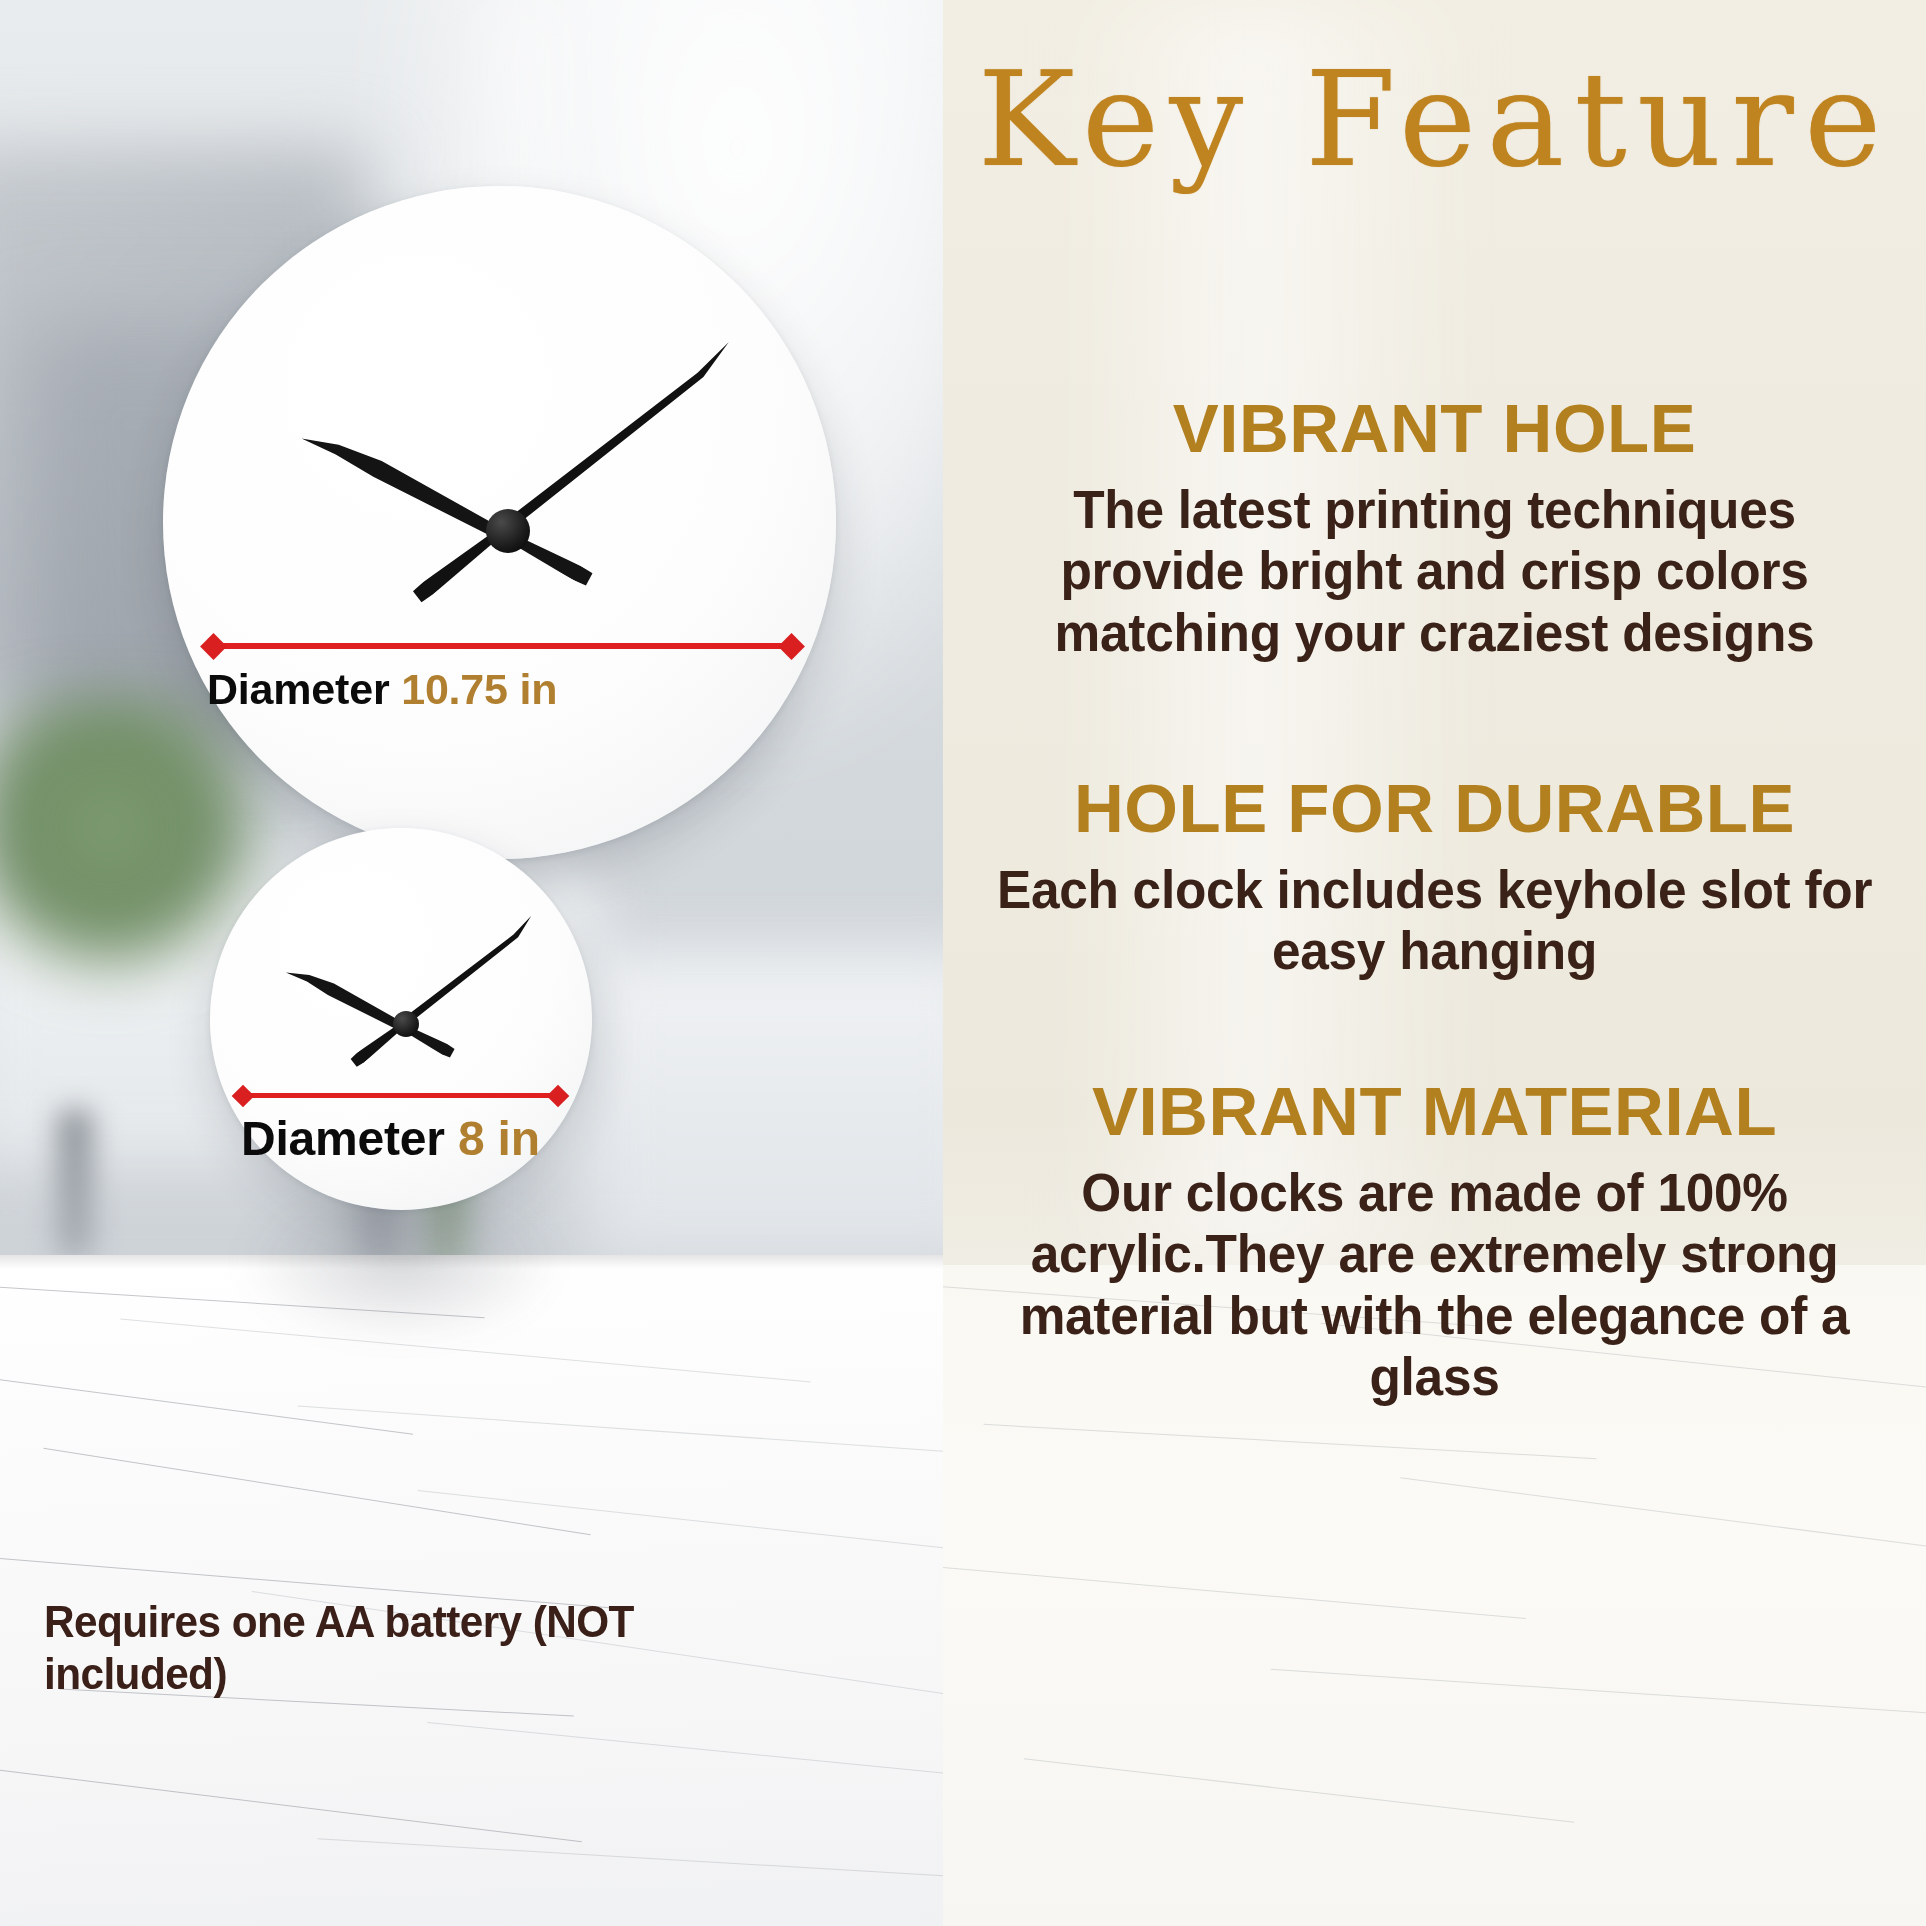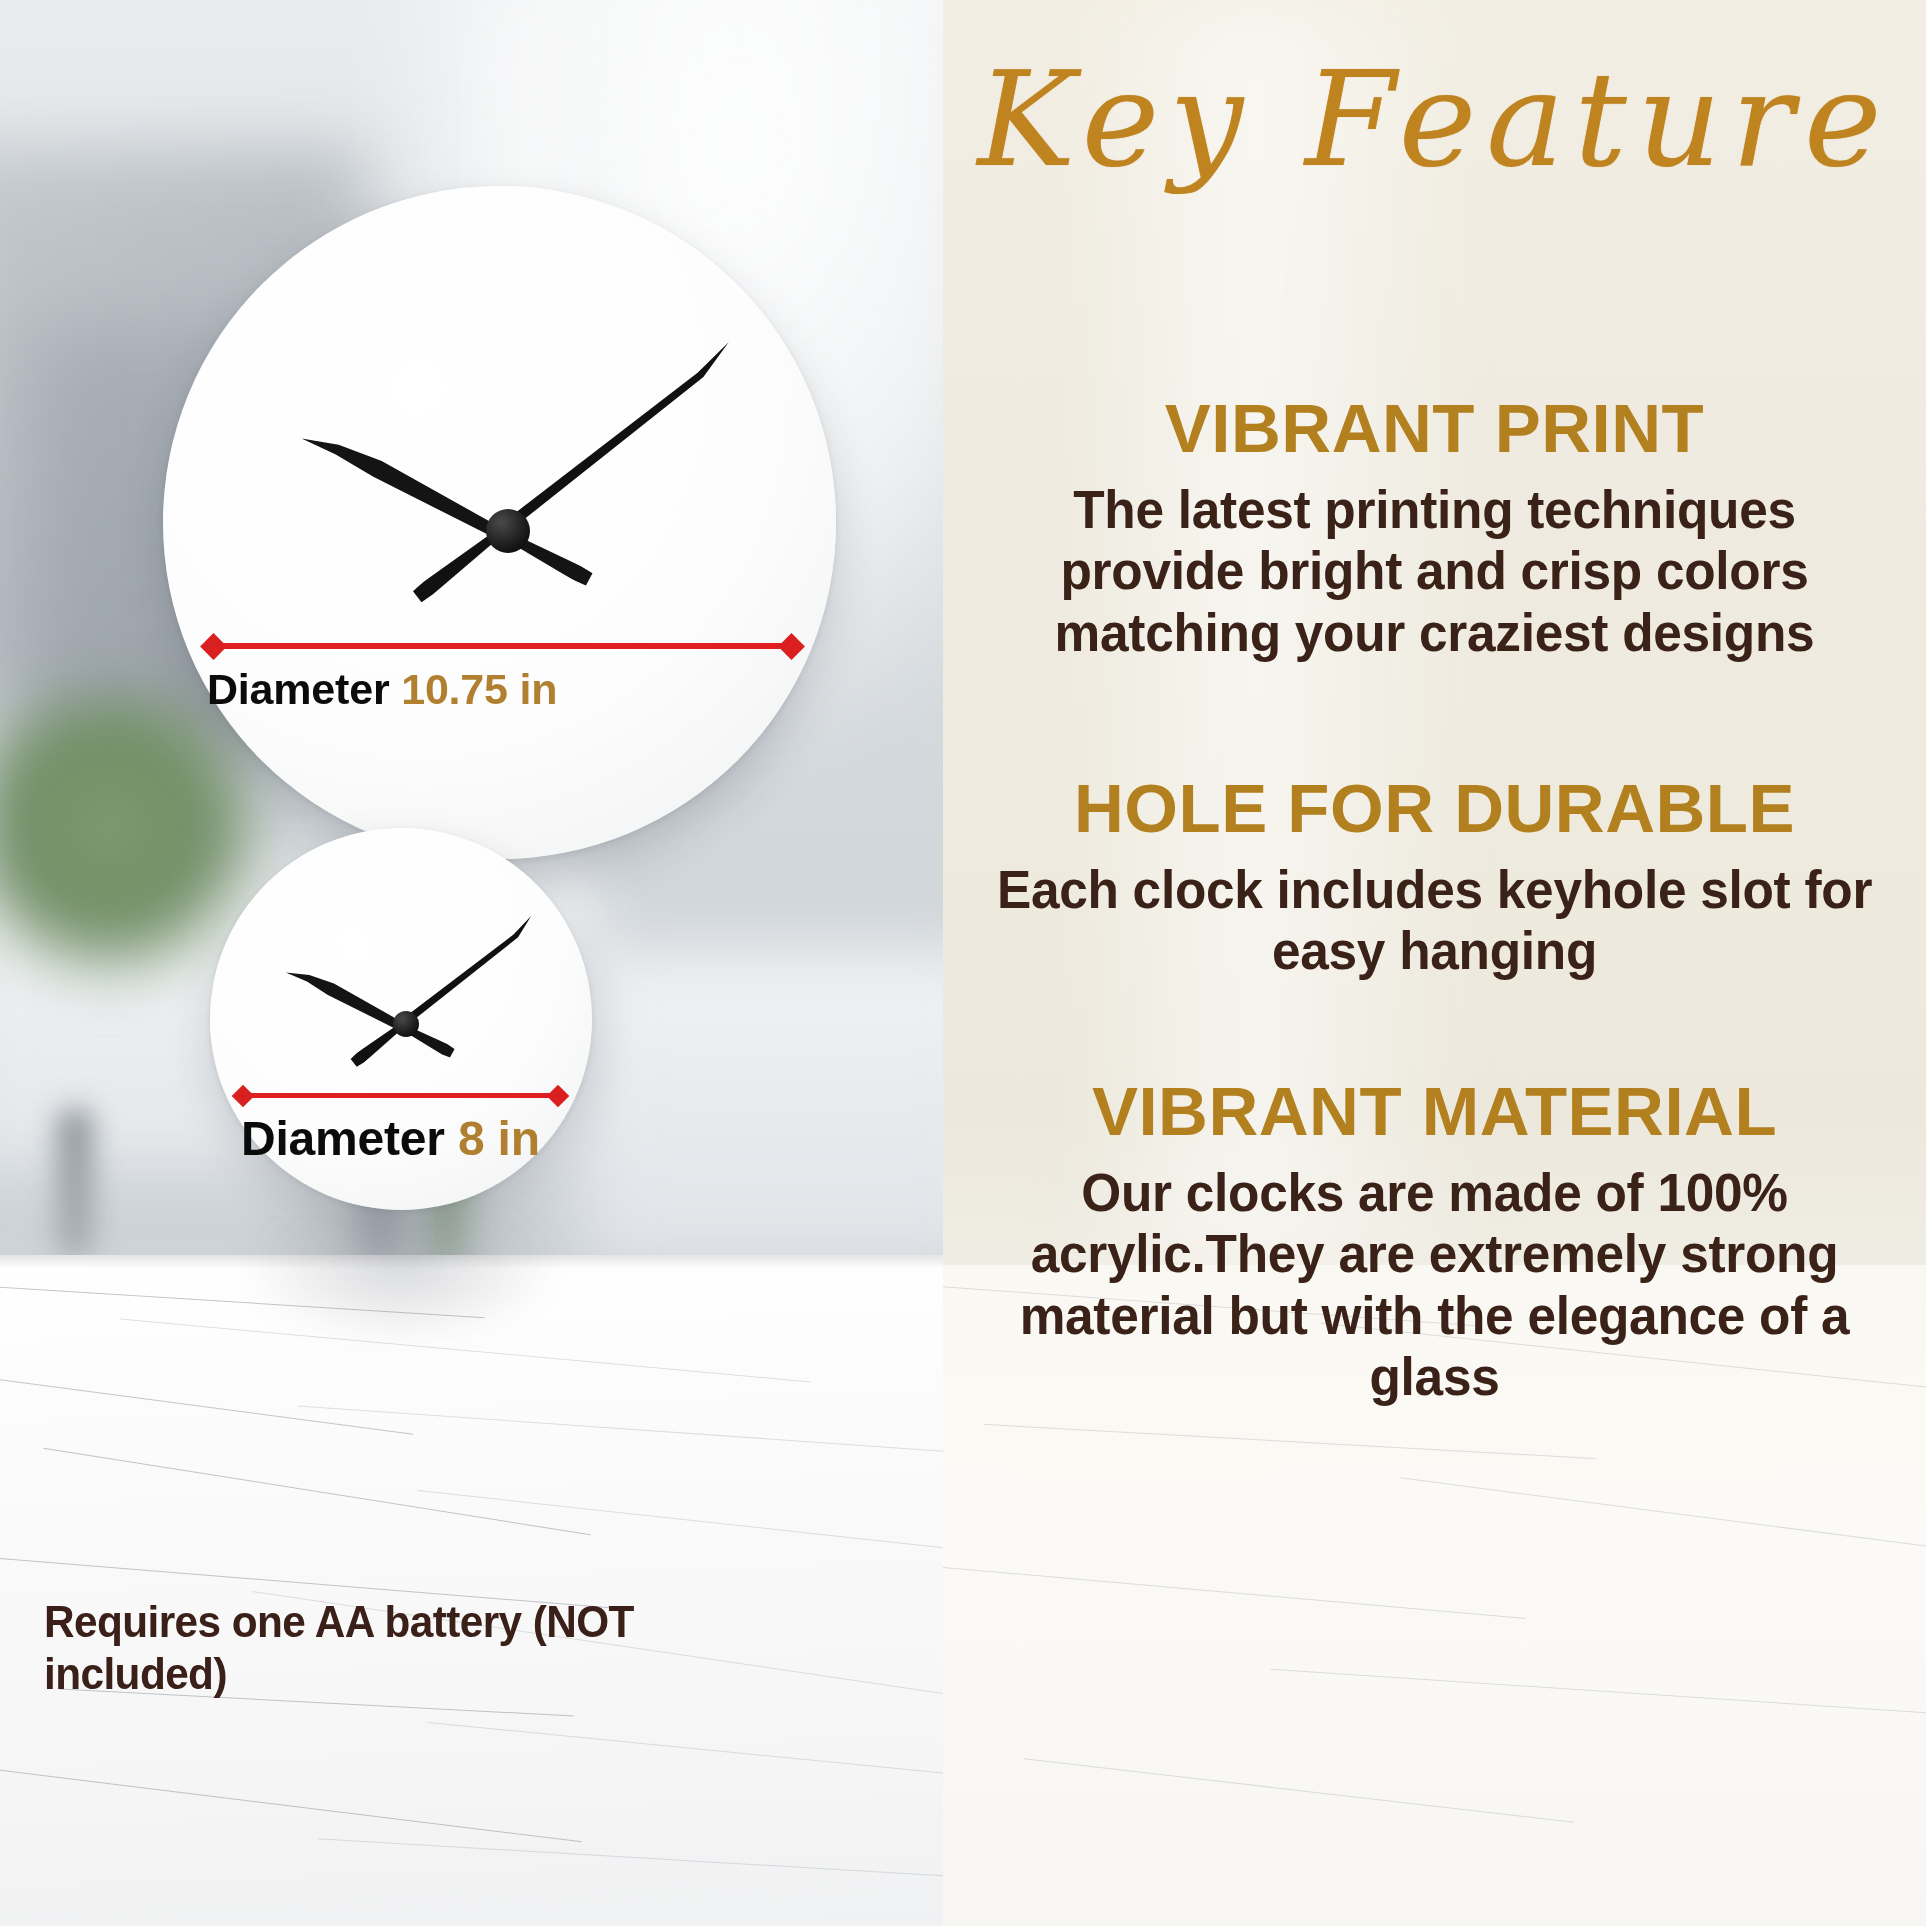--- a/index.html
+++ b/index.html
@@ -129,21 +129,21 @@
     filter: blur(34px);
   }
   #right-marble {
     position: absolute; left: 0; top: 1265px; width: 100%; height: 661px;
     background: linear-gradient(180deg, #faf8f2 0%, #fbfaf6 40%, #f7f6f2 100%);
   }
 
   #key-feature-title {
     position: absolute; left: 0; top: 51px; width: 100%;
     text-align: center; color: #bf8420;
-    font-family: "DejaVu Serif", serif; font-style: italic;
+    font-family: "DejaVu Serif", serif; 
     font-size: 131px; font-weight: normal;
     letter-spacing: 10px; line-height: 1.05;
     text-shadow: 0 0 1px rgba(191,132,32,.5);
   }
 
   .feature { position: absolute; left: 18px; width: 947px; text-align: center; }
   .feature-title {
     font-family: "Liberation Sans Narrow", "Liberation Sans", sans-serif;
     font-weight: bold; color: #b3801f;
     font-size: 69px; letter-spacing: 0.5px; line-height: 1;
@@ -273,21 +273,21 @@
       <div class="vein vein-soft" style="left:40px;  top:176px; width:614px; transform:rotate(3.2deg);"></div>
       <div class="vein vein-soft" style="left:455px; top:248px; width:554px; transform:rotate(7.4deg);"></div>
       <div class="vein vein-soft" style="left:-10px; top:327px; width:594px; transform:rotate(5.0deg);"></div>
       <div class="vein vein-soft" style="left:327px; top:426px; width:673px; transform:rotate(3.8deg);"></div>
       <div class="vein vein-soft" style="left:79px;  top:525px; width:554px; transform:rotate(6.6deg);"></div>
     </div>
 
     <div id="key-feature-title">Key Feature</div>
 
     <div class="feature" style="top:394px;">
-      <div class="feature-title">VIBRANT PRINT</div>
+      <div class="feature-title">VIBRANT HOLE</div>
       <div class="feature-body">The latest printing techniques provide bright and crisp colors matching your craziest designs</div>
     </div>
 
     <div class="feature" style="top:774px;">
       <div class="feature-title">HOLE FOR DURABLE</div>
       <div class="feature-body">Each clock includes keyhole slot for easy hanging</div>
     </div>
 
     <div class="feature" style="top:1077px;">
       <div class="feature-title">VIBRANT MATERIAL</div>

